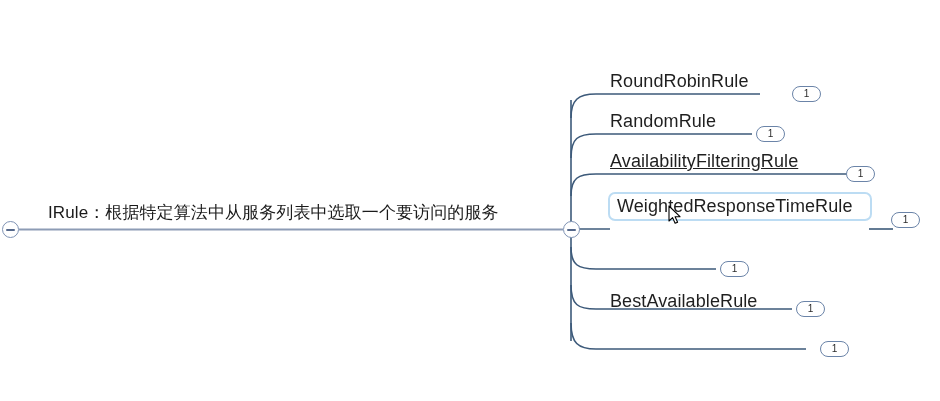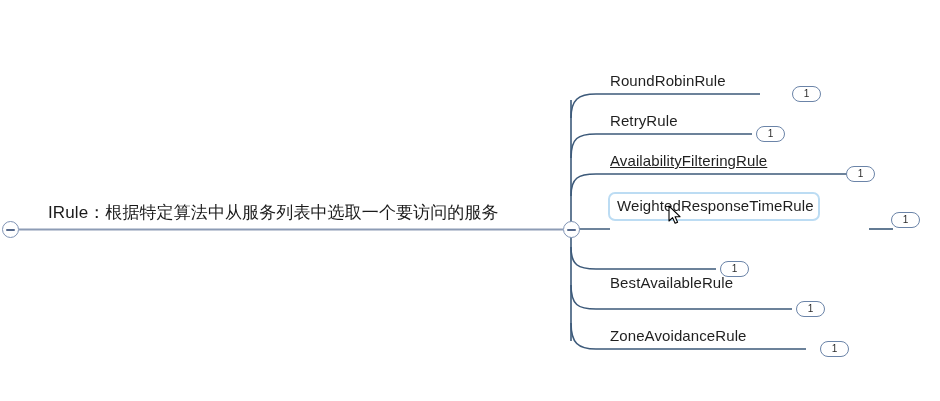--- a/index.html
+++ b/index.html
@@ -35,28 +35,28 @@
     color: #1c1c1c;
     font-size: 17px;
     line-height: 20px;
     letter-spacing: 0.1px;
   }
   .root-label {
     font-size: 17px;
     color: #1a1a1a;
   }
   .child-label {
-    font-size: 15px;
+    font-size: 18px;
     color: #1f1f1f;
   }
   .child-label.selected {
     background: #ffffff;
     border: 2px solid #bcdcf3;
     border-radius: 7px;
-    padding: 2px 4px 3px 7px;
+    padding: 2px 17px 3px 7px;
     box-sizing: border-box;
   }
   .badge {
     position: absolute;
     box-sizing: border-box;
     width: 29px;
     height: 16px;
     border: 1px solid #6b84a8;
     border-radius: 9px;
     background: #ffffff;
@@ -124,34 +124,33 @@
 
   <div class="node-label root-label" style="left:48px; top:203px;">IRule：根据特定算法中从服务列表中选取一个要访问的服务</div>
 
   <div class="toggle-circle" style="left:563px; top:221px;">
     <span class="minus"></span>
   </div>
 
   <div class="node-label child-label" style="left:610px; top:71px;">RoundRobinRule</div>
   <div class="badge" style="left:792px; top:86px;">1</div>
 
-  <div class="node-label child-label" style="left:610px; top:111px;">RetryRule</div>
+  <div class="node-label child-label" style="left:610px; top:111px;">RandomRule</div>
   <div class="badge" style="left:756px; top:126px;">1</div>
 
   <div class="node-label child-label" style="left:610px; top:151px;text-decoration:underline;">AvailabilityFilteringRule</div>
   <div class="badge" style="left:846px; top:166px;">1</div>
 
   <div class="node-label child-label selected" style="left:608px; top:192px;">WeightedResponseTimeRule</div>
   <div class="badge" style="left:891px; top:212px;">1</div>
 
   <div class="badge" style="left:720px; top:261px;">1</div>
 
-  <div class="node-label child-label" style="left:610px; top:273px;">BestAvailableRule</div>
+  <div class="node-label child-label" style="left:610px; top:291px;">BestAvailableRule</div>
   <div class="badge" style="left:796px; top:301px;">1</div>
 
-  <div class="node-label child-label" style="left:610px; top:326px;">ZoneAvoidanceRule</div>
   <div class="badge" style="left:820px; top:341px;">1</div>
 
   <svg class="cursor-pointer" id="mouse-cursor" width="16" height="22" viewBox="0 0 16 22" xmlns="http://www.w3.org/2000/svg" style="left: 668px; top: 205px;">
     <path d="M1,1 L1,16 L4.6,12.6 L7.1,18.3 L9.6,17.2 L7.1,11.7 L12,11.7 Z" fill="#ffffff" stroke="#000000" stroke-width="1.1" stroke-linejoin="round"></path>
   </svg>
 
 </div>
 
 </body></html>

